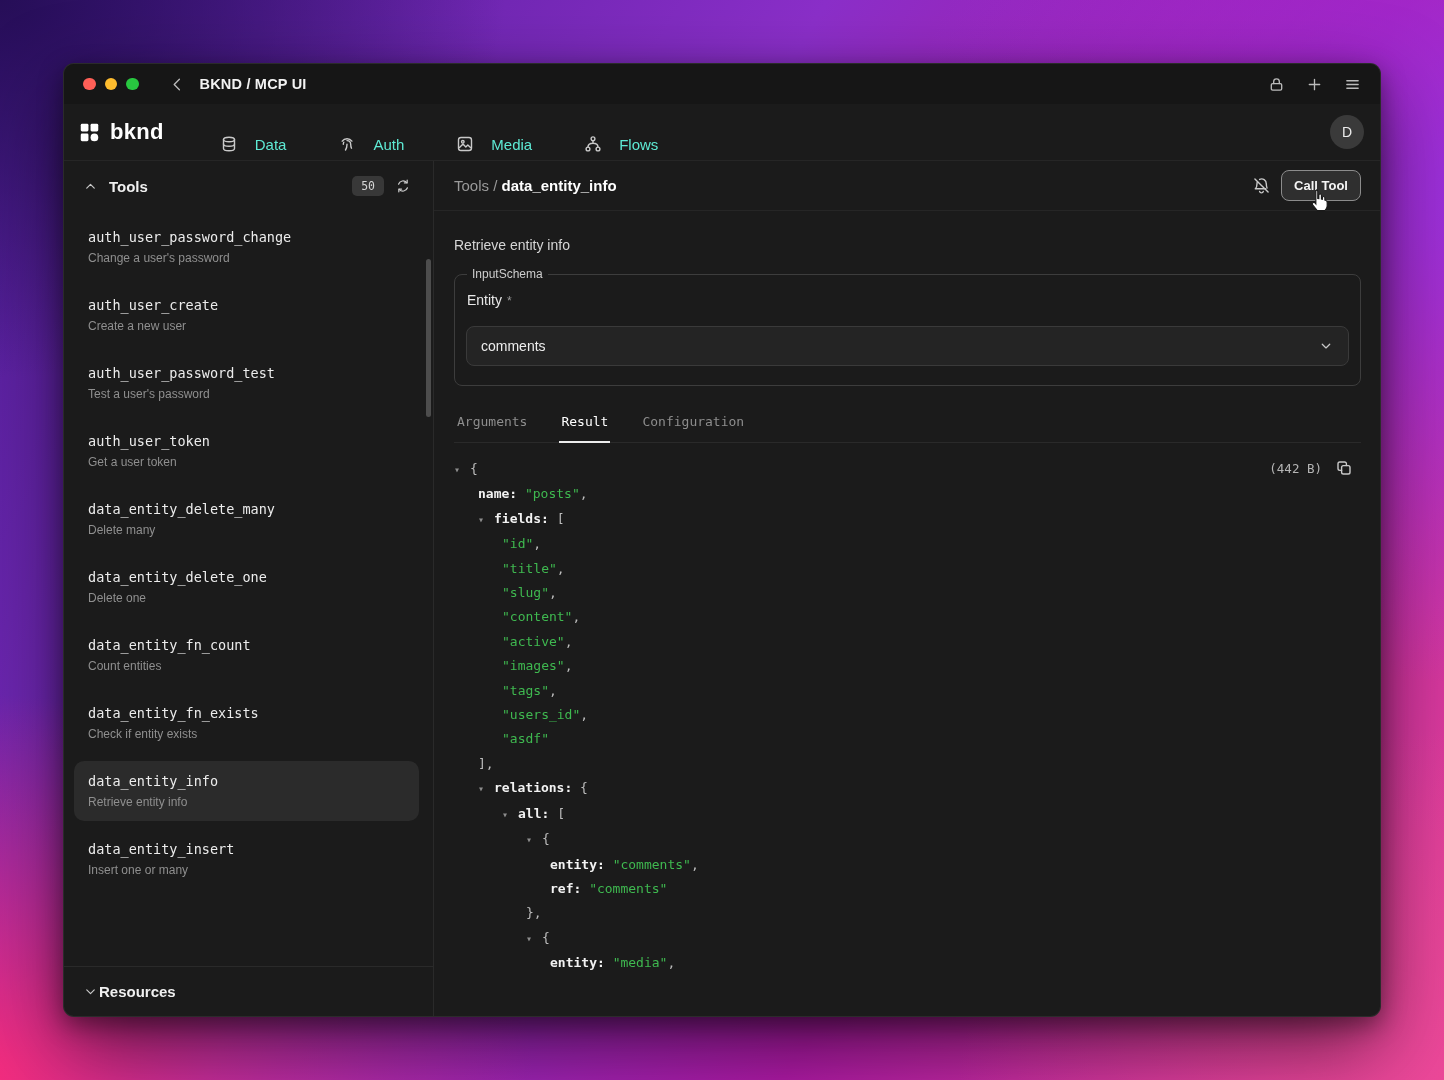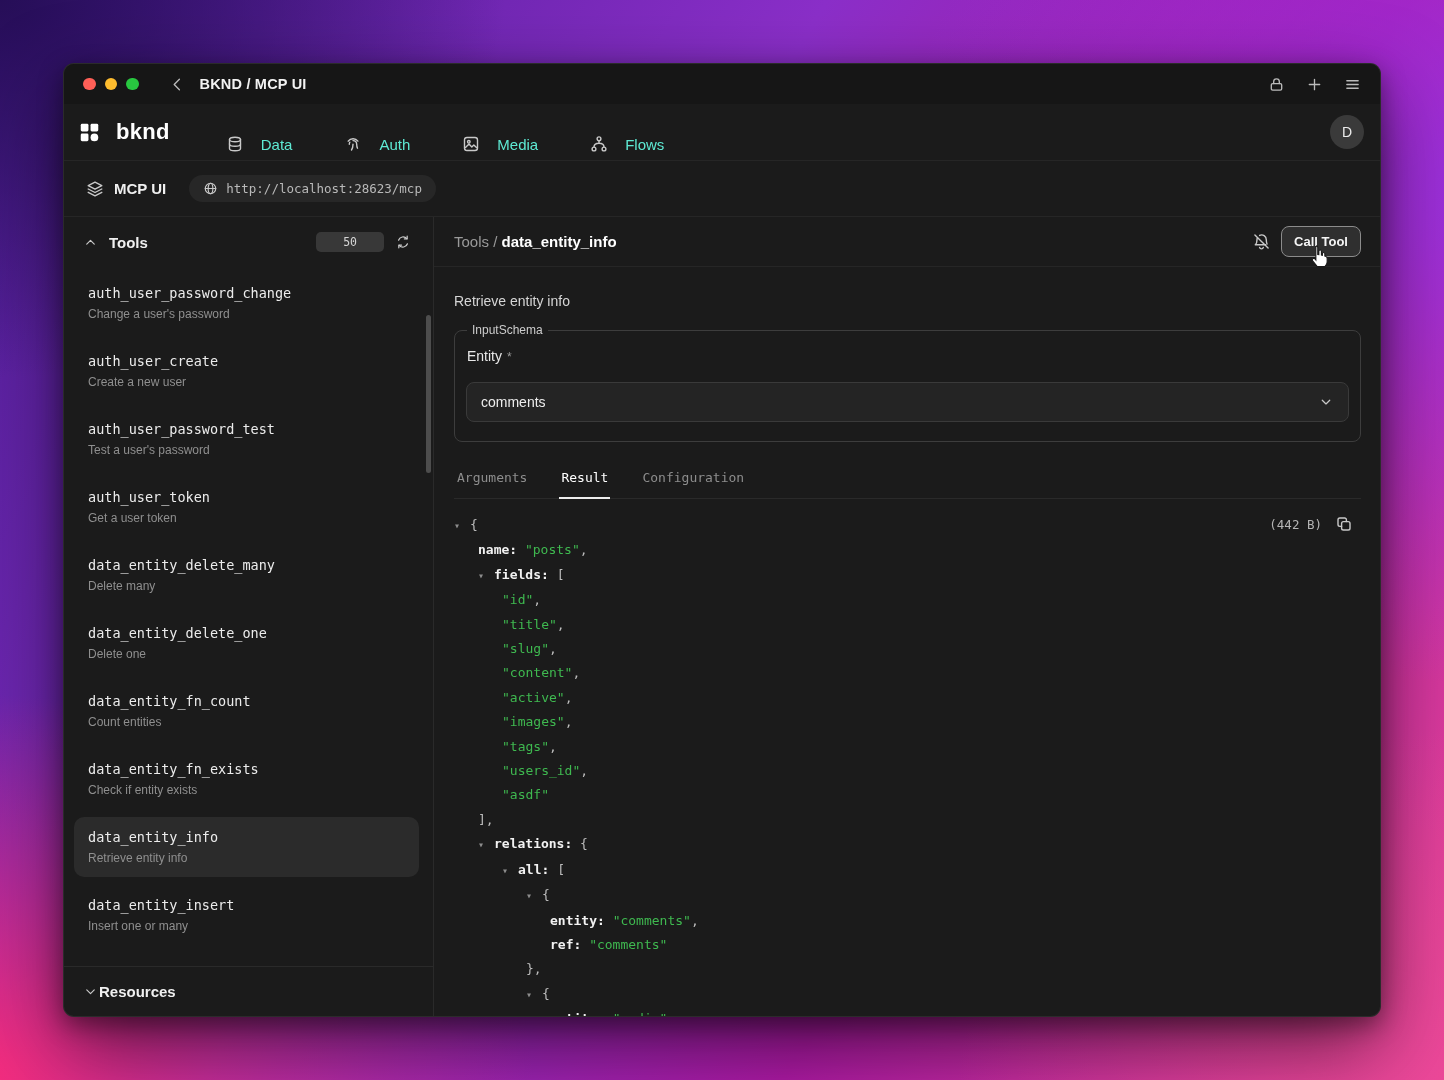--- a/index.html
+++ b/index.html
@@ -25,38 +25,38 @@
   
   .titlebar { height:40px; background:#161616; display:flex; align-items:center; padding:0 19px; flex:0 0 auto; }
   .traffic { display:flex; gap:9px; margin-right:30px; }
   .light { width:12.5px; height:12.5px; border-radius:50%; display:inline-block; }
   .win-title { font-size:14.5px; font-weight:700; color:#f2f2f2; margin-left:14px; letter-spacing:.2px; }
   .titlebar-right { margin-left:auto; display:flex; gap:21px; align-items:center; }
   .tb-icon { opacity:.92; cursor:default; }
 
   
   .appheader { height:57px; display:flex; align-items:center; padding:0 16px 0 15px; border-bottom:1px solid #262626; flex:0 0 auto; }
-  .brand { display:flex; align-items:center; gap:16px; margin-right:56px; }
+  .brand { display:flex; align-items:center; gap:10px; margin-right:56px; }
   .brand-name { font-size:22px; font-weight:700; color:#fff; letter-spacing:.3px; }
   .main-nav { display:flex; gap:52px; align-items:center; }
   .nav-item { display:flex; gap:17px; align-items:center; font-size:15px; color:#5eead4; cursor:pointer;margin-top:24px; }
   .avatar { margin-left:auto; width:34px; height:34px; border-radius:50%; background:#3a3a3a; display:flex; align-items:center; justify-content:center; font-size:14px; color:#ececec; }
 
   
   .subheader { height:56px; display:flex; align-items:center; padding:0 22px; gap:23px; border-bottom:1px solid #262626; flex:0 0 auto; }
   .mcp-title { display:flex; align-items:center; gap:10px; font-size:15px; font-weight:700; color:#f0f0f0; }
   .url-chip { display:flex; align-items:center; gap:8px; background:#272727; border-radius:15px; padding:6px 14px; }
   .url-text { font-family:"DejaVu Sans Mono",monospace; font-size:12.5px; color:#b9b9b9; }
 
   
   .content { flex:1; display:flex; min-height:0; }
   .sidebar { width:370px; flex:0 0 auto; border-right:1px solid #2a2a2a; display:flex; flex-direction:column; position:relative; }
   .side-head { height:50px; display:flex; align-items:center; gap:11px; padding:0 22px 0 19px; flex:0 0 auto; }
   .side-title { font-size:15px; font-weight:700; color:#f0f0f0; }
-  .badge { margin-left:auto; background:#383838; color:#d6d6d6; font-size:11.5px; font-family:"DejaVu Sans Mono",monospace; padding:3px 27px; border-radius:5px; }
+  .badge { margin-left:auto; background:#383838; color:#d6d6d6; font-size:11.5px; font-family:"DejaVu Sans Mono",monospace; padding:3px 9px; border-radius:5px; }
   .tool-list { flex:1; overflow:hidden; padding-top:6px; }
   .tool-item { margin:0 14px 8px 10px; padding:12px 14px; border-radius:10px; cursor:pointer; }
   .tool-item.selected { background:#2b2b2b; }
   .tool-name { font-family:"DejaVu Sans Mono",monospace; font-size:13.5px; color:#ececec; }
   .tool-desc { font-size:12px; color:#8f8f8f; margin-top:6px; }
   .side-foot { height:50px; border-top:1px solid #2a2a2a; display:flex; align-items:center; gap:1px; padding:0 19px; flex:0 0 auto; }
   .scroll-thumb { position:absolute; right:2px; top:98px; width:5px; height:158px; background:#4d4d4d; border-radius:3px; }
 
   
   .main { flex:1; display:flex; flex-direction:column; min-width:0; }
@@ -181,42 +181,20 @@
               <circle cx="14" cy="14" r="1.9"></circle>
               <path d="M9 5.7v2.6M9 8.3c-2.9 0-5 1-5 3.8M9 8.3c2.9 0 5 1 5 3.8"></path>
             </svg>
           </span>
     <span class="nav-label">Flows</span>
   </div>
       </nav>
     <div class="avatar">D</div>
   </div>
 
-  <div class="subheader">
-    <div class="mcp-title">
-      <span>
-          <svg width="18" height="18" viewBox="0 0 18 18" fill="none" stroke="#c9c9c9" stroke-width="1.4" stroke-linecap="round" stroke-linejoin="round">
-            <path d="M9 2.2l6.8 3.5L9 9.2 2.2 5.7 9 2.2z"></path>
-            <path d="M2.2 9L9 12.5 15.8 9"></path>
-            <path d="M2.2 12.3L9 15.8l6.8-3.5"></path>
-          </svg>
-        </span>
-      <span>MCP UI</span>
-    </div>
-    <div class="url-chip">
-      <span>
-          <svg width="15" height="15" viewBox="0 0 18 18" fill="none" stroke="#c9c9c9" stroke-width="1.4" stroke-linecap="round" stroke-linejoin="round">
-            <circle cx="9" cy="9" r="6.3"></circle>
-            <path d="M2.7 9h12.6"></path>
-            <ellipse cx="9" cy="9" rx="2.8" ry="6.3"></ellipse>
-          </svg>
-        </span>
-      <span class="url-text">http://localhost:28623/mcp</span>
-    </div>
-  </div>
 
   <div class="content">
 
     <aside class="sidebar">
       <div class="side-head">
         <span>
             <svg width="15" height="15" viewBox="0 0 18 18" fill="none" stroke="#c9c9c9" stroke-width="1.4" stroke-linecap="round" stroke-linejoin="round">
               <path d="M4.5 11L9 6.5 13.5 11"></path>
             </svg>
           </span>

